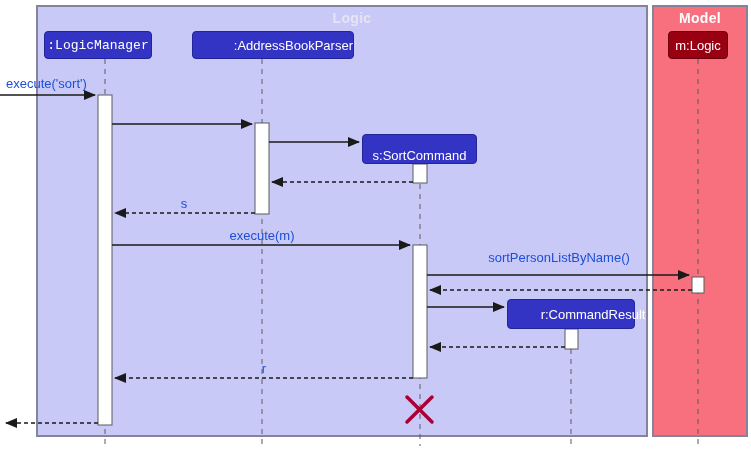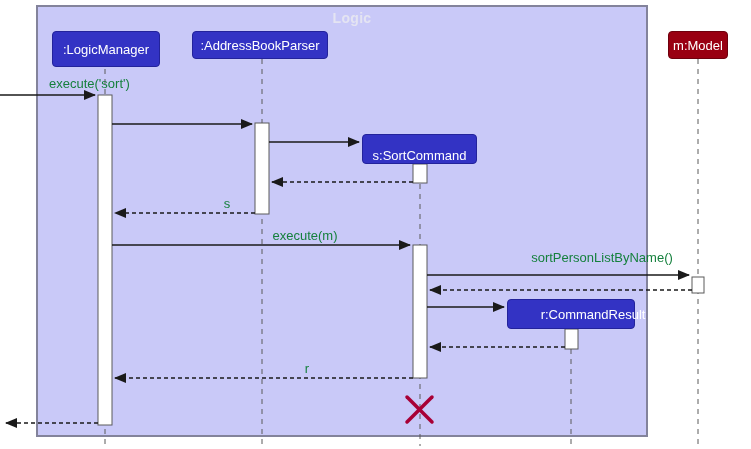--- a/index.html
+++ b/index.html
@@ -44,49 +44,51 @@
     align-items: center;
     justify-content: center;
     color: #FFFFFF;
     font-size: 13px;
     border-radius: 4px;
     z-index: 3;
     white-space: nowrap;
   }
   .participant.blue { background: #3333C4; border: 1px solid #23239B; }
   .participant.darkred { background: #990012; border: 1px solid #6E000D; }
-  .p-logic-manager { left: 52px; top: 31px; width: 108px; height: 36px; }
-  .p-abp          { left: 192px; top: 31px; width: 136px; height: 28px; }
+  .p-logic-manager { left: 44px; top: 31px; width: 108px; height: 28px; font-family: Liberation Mono, monospace; }
+  .p-abp          { left: 192px; top: 31px; width: 162px; height: 28px; justify-content: flex-end; }
   .p-sort-command { left: 362px; top: 134px; width: 115px; height: 30px; align-items: flex-end; }
   .p-cmd-result   { left: 507px; top: 299px; width: 128px; height: 30px; padding-left: 44px; }
   .p-model        { left: 668px; top: 31px; width: 60px; height: 28px; }
 
   .msg-label {
     position: absolute;
     font-size: 13px;
-    color: #15803d;
+    color: #1d4ed8;
     z-index: 4;
     white-space: nowrap;
-    margin-left: 43px;
   }
   .centered { transform: translateX(-50%); }
   .l-execute-sort { left: 6px;  top: 76px; }
   .l-parse-cmd    { left: 183px; top: 106px; }
   .l-return-s     { left: 184px; top: 196px; }
   .l-execute-m    { left: 262px; top: 228px; }
   .l-sort-person  { left: 559px; top: 250px; }
   .l-return-r     { left: 264px; top: 361px; }
 </style>
 </head>
 <body>
 
 <div id="canvas">
 
   <div class="frame logic">
     <div class="frame-label">Logic</div>
+  </div>
+  <div class="frame model">
+    <div class="frame-label">Model</div>
   </div>
 
   <svg class="layer" width="751" height="449" viewBox="0 0 751 449">
     <defs>
       <marker id="arrow" markerUnits="userSpaceOnUse" markerWidth="12" markerHeight="10" refX="11" refY="5" orient="auto">
         <path d="M0,0 L12,5 L0,10 z" fill="#1A1A1A"></path>
       </marker>
     </defs>
 
     <g stroke="#5A5A5A" stroke-width="1" stroke-dasharray="5,5">
@@ -133,21 +135,21 @@
   <div class="participant blue p-abp">
     <span>:AddressBookParser</span>
   </div>
   <div class="participant blue p-sort-command">
     <span>s:SortCommand</span>
   </div>
   <div class="participant blue p-cmd-result">
     <span>r:CommandResult</span>
   </div>
   <div class="participant darkred p-model">
-    <span>m:Model</span>
+    <span>m:Logic</span>
   </div>
 
   <div class="msg-label l-execute-sort">execute('sort')</div>
   <div class="msg-label centered l-return-s">s</div>
   <div class="msg-label centered l-execute-m">execute(m)</div>
   <div class="msg-label centered l-sort-person">sortPersonListByName()</div>
   <div class="msg-label centered l-return-r">r</div>
 
 </div>
 

